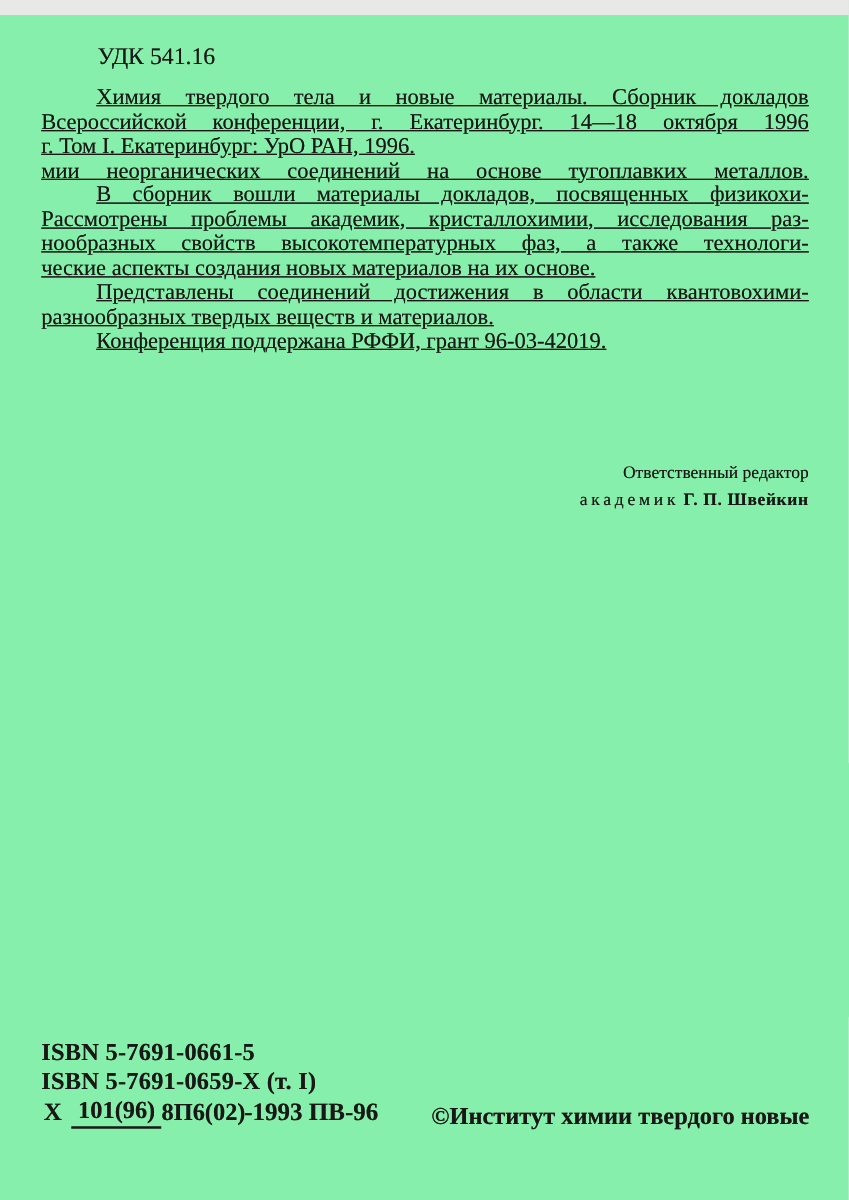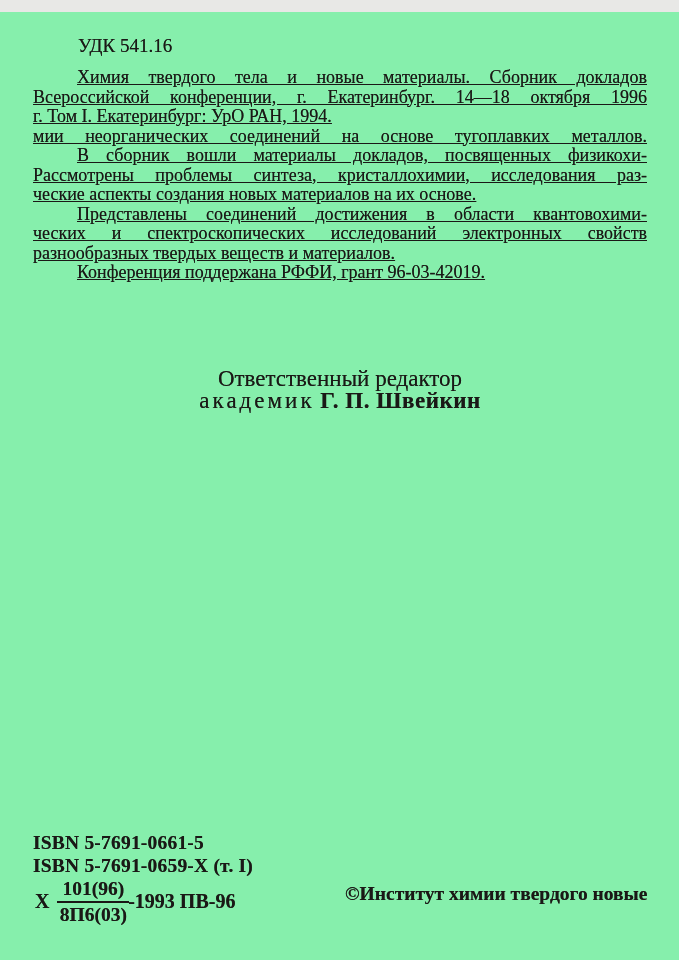--- a/index.html
+++ b/index.html
@@ -21,38 +21,38 @@
   .textcol {
     position:absolute; top:56px; left:33px; width:614px;
     font-size:18px; line-height:19.5px;
   }
   .para { margin:0; padding:0; }
   .ln { white-space:normal;text-decoration:underline; }
   .j { text-align: justify; text-align-last: justify; }
   .ind { text-indent: 44px; }
   .editor {
     position:absolute; top:356px; left:33px; width:614px;
-    text-align:center; font-size:23px; line-height:22px;
+    text-align:right; font-size:14px; line-height:22px;
   }
   .editor-title { letter-spacing: 3px; }
   .editor-name { font-weight: bold; letter-spacing: 0.5px; }
   .isbn1, .isbn2 {
     position:absolute; left:33px;
     font-size:19.5px; font-weight:bold; letter-spacing:0.2px;
   }
   .isbn1 { top:820px; }
   .isbn2 { top:843px; }
   .classif {
     position:absolute; left:35px; top:866px;
     display:flex; align-items:center;
     font-size:20px; font-weight:bold;
   }
   .cl-x { margin-right:8px; }
   .frac {
-    display:inline-flex; flex-direction:column; align-items:center;
+    display:inline-flex; flex-direction:row; align-items:center;
     line-height:1.12; font-size:19.5px;
   }
   .frac .num { padding:0 5px 1px; border-bottom:2px solid #1a1816; }
   .frac .den { padding-top:1px; }
   .cl-suffix { margin-left:-1px; }
   .copy1 {
     position:absolute; left:345px; top:871px;
     font-size:19.5px; font-weight:bold;
   }
   .copy2 {
@@ -64,51 +64,51 @@
 <body>
 
 <div class="page">
 
   <div class="udc">УДК 541.16</div>
 
   <div class="textcol">
     <div class="para">
       <div class="ln j ind">Химия твердого тела и новые материалы. Сборник докладов</div>
       <div class="ln j">Всероссийской конференции, г. Екатеринбург. 14—18 октября 1996</div>
-      <div class="ln">г. Том I. Екатеринбург: УрО РАН, 1994.</div>
+      <div class="ln">г. Том I. Екатеринбург: УрО РАН, 1996.</div>
     </div>
     <div class="para">
       <div class="ln j">мии неорганических соединений на основе тугоплавких металлов.</div>
       <div class="ln j ind">В сборник вошли материалы докладов, посвященных физикохи-</div>
-      <div class="ln j">Рассмотрены проблемы синтеза, кристаллохимии, исследования раз-</div>
+      <div class="ln j">Рассмотрены проблемы академик, кристаллохимии, исследования раз-</div>
+      <div class="ln j">нообразных свойств высокотемпературных фаз, а также технологи-</div>
       <div class="ln">ческие аспекты создания новых материалов на их основе.</div>
     </div>
     <div class="para">
       <div class="ln j ind">Представлены соединений достижения в области квантовохими-</div>
-      <div class="ln j">ческих и спектроскопических исследований электронных свойств</div>
       <div class="ln">разнообразных твердых веществ и материалов.</div>
     </div>
     <div class="para">
       <div class="ln ind">Конференция поддержана РФФИ, грант 96-03-42019.</div>
     </div>
   </div>
 
   <div class="editor">
     <div>Ответственный редактор</div>
     <div><span class="editor-title">академик</span> <span class="editor-name">Г. П. Швейкин</span></div>
   </div>
 
   <div class="isbn1">ISBN 5-7691-0661-5</div>
   <div class="isbn2">ISBN 5-7691-0659-X (т. I)</div>
 
   <div class="classif">
     <span class="cl-x">Х</span>
     <span class="frac">
       <span class="num">101(96)</span>
-      <span class="den">8П6(03)</span>
+      <span class="den">8П6(02)</span>
     </span>
     <span class="cl-suffix">-1993 ПВ-96</span>
   </div>
 
   <div class="copy1">©Институт химии твердого новые</div>
   <div class="copy2">УрО РАН, 1996</div>
 
 </div>
 
 </body></html>

